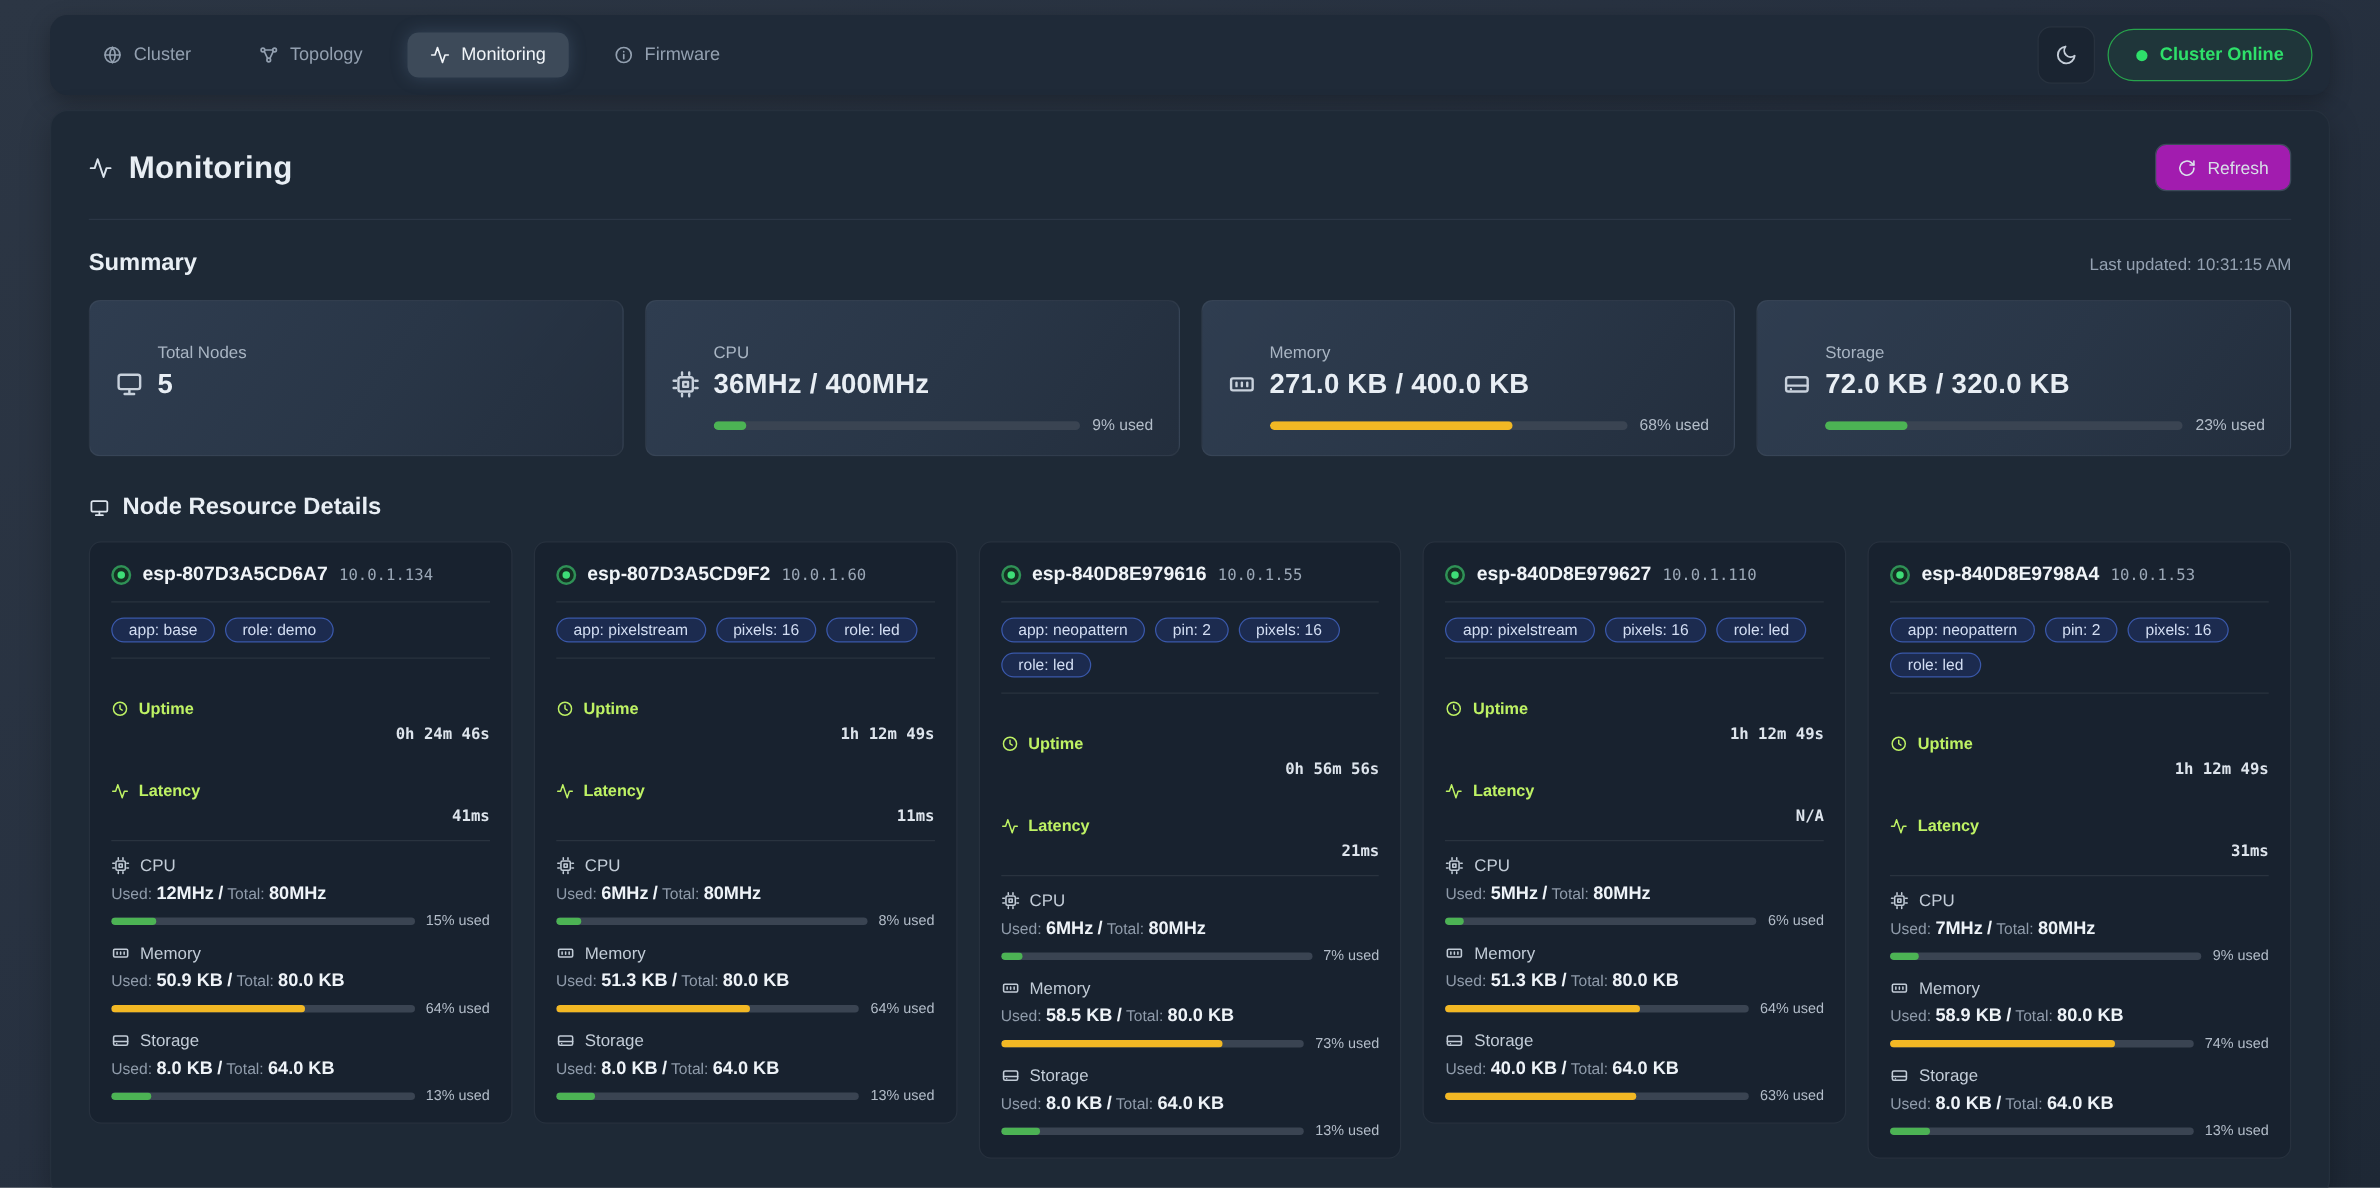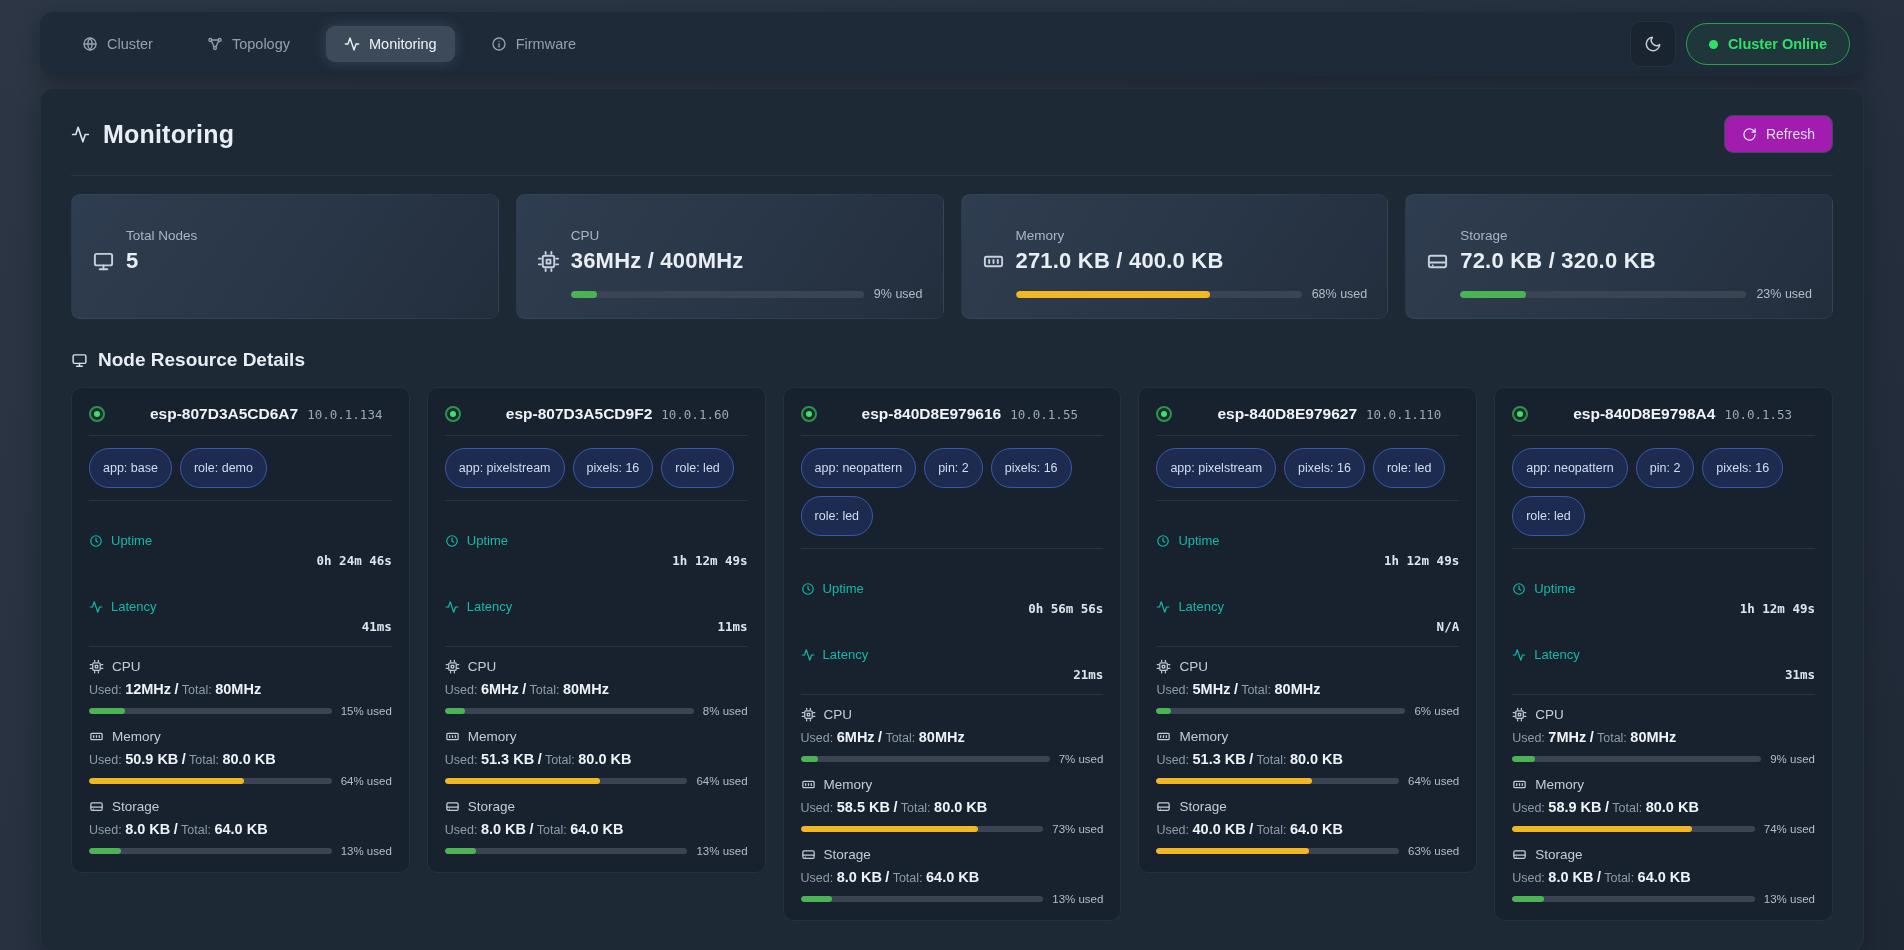--- a/index.html
+++ b/index.html
@@ -83,29 +83,29 @@
   .node-head svg { width:17px; height:17px; color:#dbe3ec; }
   .node-grid { display:grid; grid-template-columns:repeat(5,1fr); gap:17px; align-items:start; }
   .node-card {
     background:#18222f; border:1px solid #27313e; border-radius:10px; padding:17px 17px 15px;
   }
   .nc-head { display:flex; align-items:baseline; gap:9px; }
   .status-dot { position:relative; width:16px; height:16px; border-radius:50%;
     border:2px solid #2f9156; background:#153023; flex:0 0 auto; align-self:center; }
   .status-dot::after { content:""; position:absolute; left:3px; top:3px;
     width:6px; height:6px; border-radius:50%; background:#3edd77; }
-  .nc-name { font-size:15.5px; font-weight:700; color:#f0f4f8; white-space:nowrap;margin-left:36px; }
+  .nc-name { font-size:15.5px; font-weight:700; color:#f0f4f8; white-space:nowrap; }
   .nc-ip { font-size:12.5px; color:#9aa7b6; }
   .divider { height:1px; background:#29333f; margin:12px 0; }
   .tags { display:flex; flex-wrap:wrap; gap:8px; }
   .tag { background:#1c2b4f; border:1px solid #3a58aa; color:#d2ddf2;
-    border-radius:999px; padding:12px 13px; font-size:12.5px; }
+    border-radius:999px; padding:2px 13px; font-size:12.5px; }
   .kv-row { display:flex; align-items:center; justify-content:space-between; margin:11px 0; }
-  .kv-left { display:flex; align-items:center; gap:8px; color:#14b8a6;
-    font-size:13px; font-weight:400; }
+  .kv-left { display:flex; align-items:center; gap:8px; color:#bef264;
+    font-size:13px; font-weight:700; }
   .kv-left svg { width:14px; height:14px; }
   .kv-val { font-size:12.5px; font-weight:700; color:#dde4ec;margin-top:40px; }
   .res-block { margin-top:12px; }
   .res-label { display:flex; align-items:center; gap:8px; color:#c2ccd7; font-size:13.5px; }
   .res-label svg { width:15px; height:15px; }
   .used-line { margin-top:7px; font-size:12.5px; color:#8f9baa; }
   .used-line .v { font-size:14.5px; font-weight:700; color:#eef3f8; }
   .res-meter { display:flex; align-items:center; gap:9px; margin-top:8px; }
   .res-meter .track { height:6px; }
   .res-meter .pct { font-size:11.5px; }
@@ -164,20 +164,24 @@
     <span class="panel-title">Monitoring</span>
     <button class="refresh-btn">
       <svg viewBox="0 0 24 24" fill="none" stroke="currentColor" stroke-width="2" stroke-linecap="round" stroke-linejoin="round">
           <path d="M21 12a9 9 0 1 1-2.64-6.36L21 8"></path>
           <path d="M21 3v5h-5"></path>
         </svg>
       <span>Refresh</span>
     </button>
   </div>
 
+  <div class="summary-row">
+    <span class="h2">Summary</span>
+    <span class="last-updated">Last updated: 10:31:15 AM</span>
+  </div>
 
   <div class="sum-grid">
     <div class="sum-card">
       <div class="sc-label">Total Nodes</div>
       <div class="sc-valrow">
         <svg viewBox="0 0 24 24" fill="none" stroke="currentColor" stroke-width="2" stroke-linecap="round" stroke-linejoin="round">
             <rect x="3" y="4" width="18" height="12" rx="2"></rect>
             <path d="M8 20h8M12 16v4"></path>
           </svg>
         <span class="sc-value">5</span>

